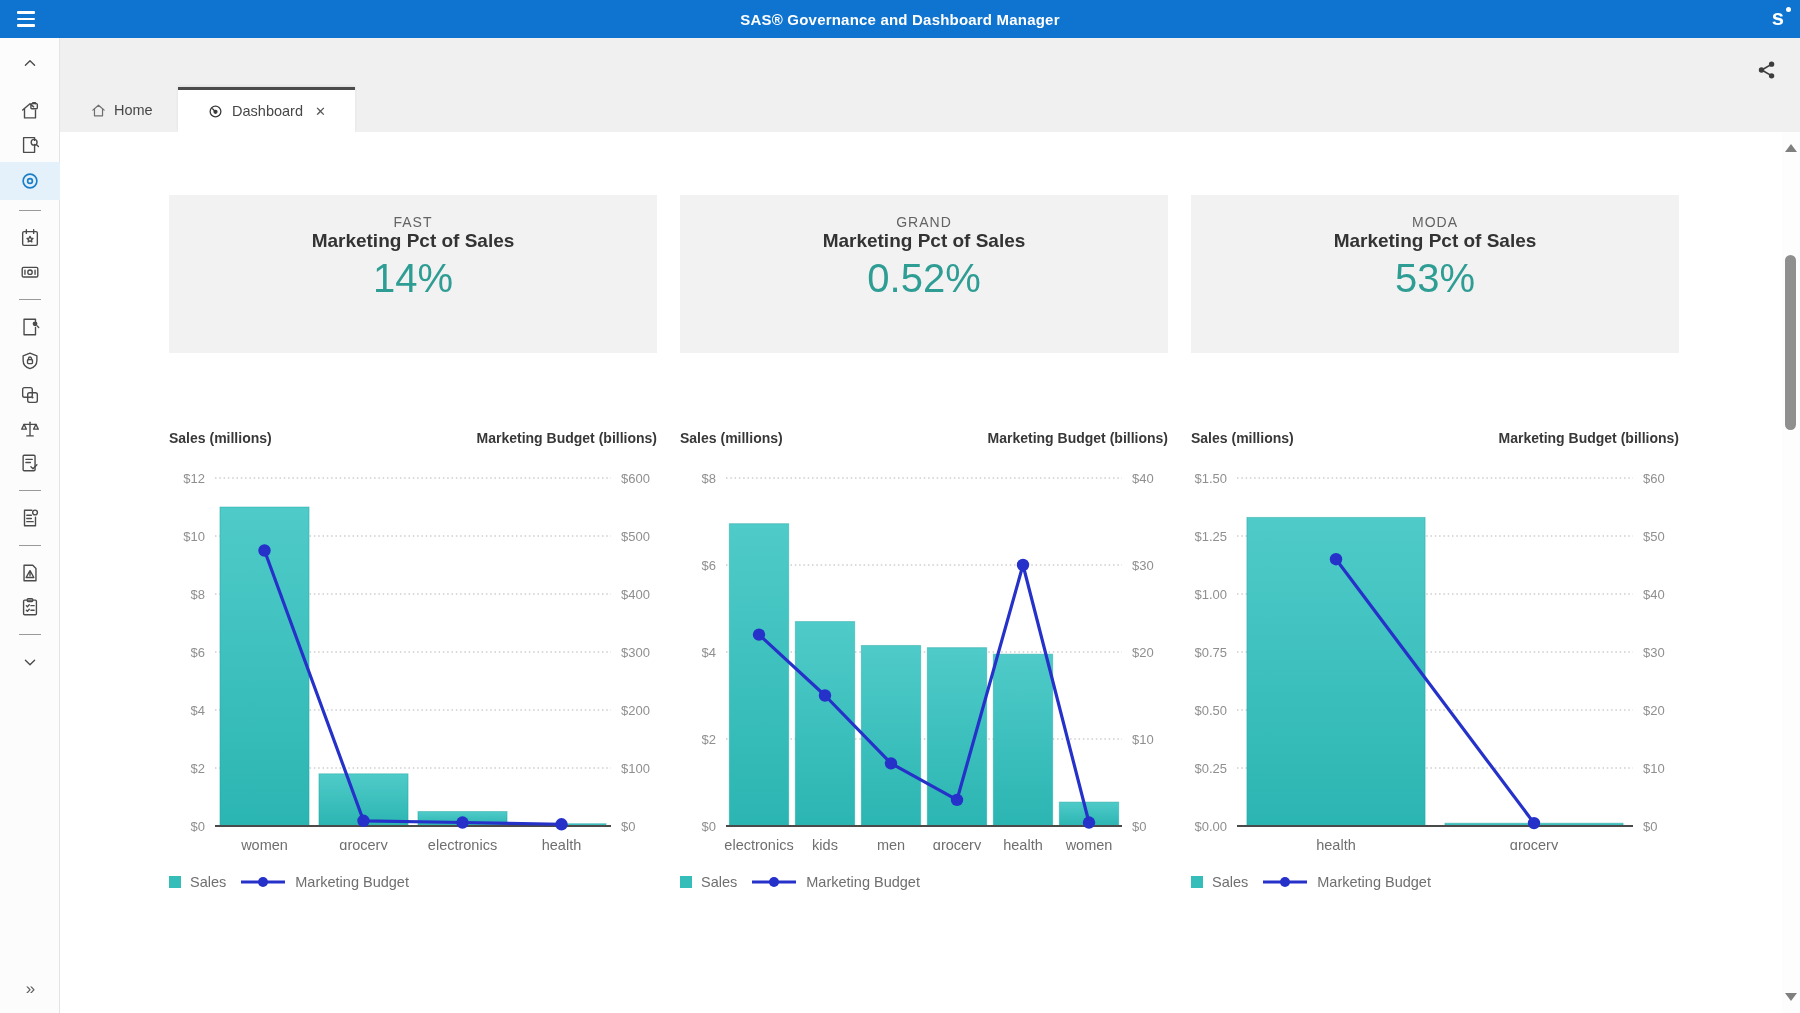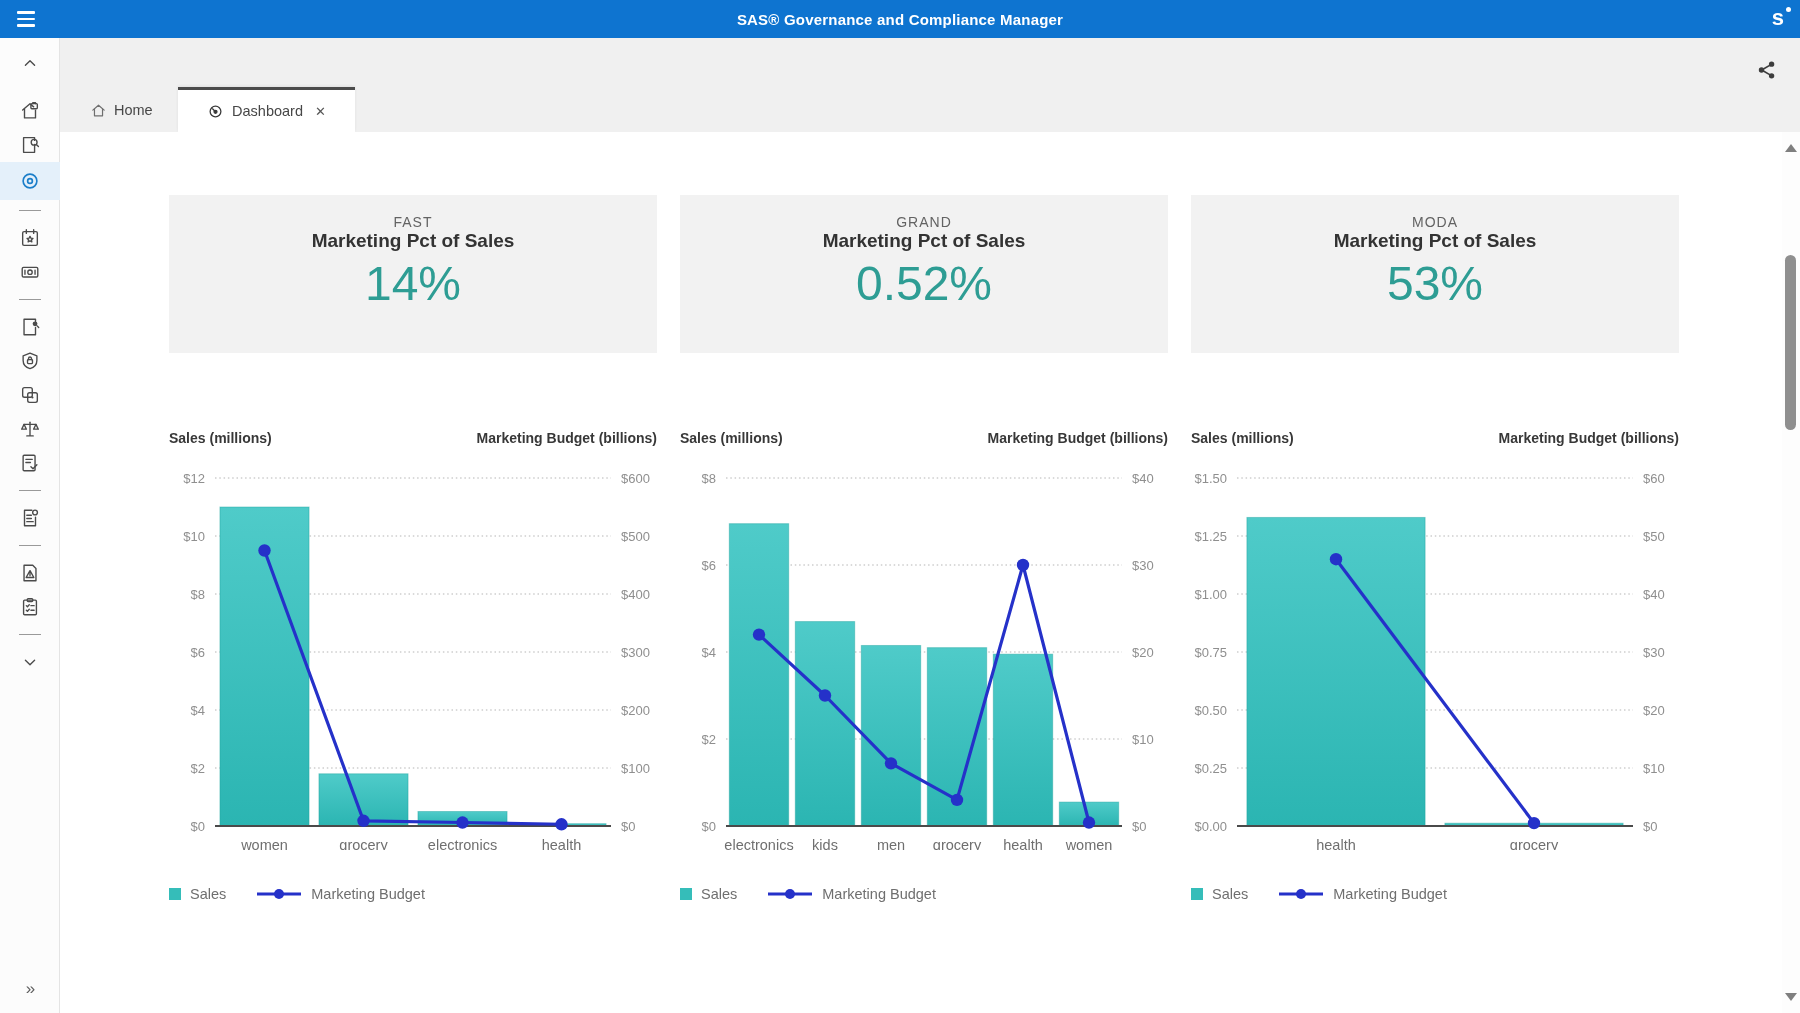--- a/index.html
+++ b/index.html
@@ -50,29 +50,29 @@
   .tab-close { font-size:13px; color:#555; margin-left:4px; cursor:pointer; }
 
   
   .content { position:absolute; left:0; top:94px; width:100%; height:881px; background:#fff;
              padding:63px 0 0 109px; }
   .row { display:flex; gap:23px;align-items:flex-end; }
 
   .kpi-card { width:488px; height:158px; background:#f2f2f2; text-align:center; padding-top:19px; }
   .kpi-brand { font-size:14px; color:#636363; letter-spacing:1px; }
   .kpi-metric { margin-top:0; font-size:19px; font-weight:700; color:#333; }
-  .kpi-value { margin-top:4px; font-size:48px; color:#2e9d94; }
+  .kpi-value { margin-top:4px; font-size:40px; color:#2e9d94; }
 
   .charts-row { margin-top:77px; }
   .chart-block { width:488px; }
   .axis-titles { display:flex; justify-content:space-between; font-size:14px;
                  font-weight:700; color:#383838; height:20px; }
   .chart-svg { display:block; width:488px; height:400px; }
 
-  .legend { display:flex; align-items:center; gap:30px; margin-top:36px; }
+  .legend { display:flex; align-items:center; gap:14px; margin-top:24px; }
   .lg-item { display:flex; align-items:center; gap:9px; font-size:14.5px; color:#6f6f6f; cursor:pointer; }
   .swatch { width:12px; height:12px; background:#35bdb9; display:inline-block; }
 
   
   .vscroll { position:absolute; right:0; top:94px; width:18px; height:881px; background:#fdfdfd; }
   .arrow-up, .arrow-down { position:absolute; left:3px; width:0; height:0; cursor:pointer; }
   .arrow-up { top:12px; border-left:6px solid transparent; border-right:6px solid transparent;
               border-bottom:8px solid #7f7f7f; }
   .arrow-down { bottom:12px; border-left:6px solid transparent; border-right:6px solid transparent;
                 border-top:8px solid #7f7f7f; }
@@ -81,21 +81,21 @@
 </style>
 </head>
 <body>
 
 <div class="appbar">
   <div class="hamburger">
     <span></span>
       <span></span>
       <span></span>
   </div>
-  <div class="app-title">SAS® Governance and Compliance Manager</div>
+  <div class="app-title">SAS® Governance and Dashboard Manager</div>
   <div class="sas-logo">
     <span>s</span><i></i>
   </div>
 </div>
 
 <div class="sidebar">
   <div class="sb-btn sb-top">
     <svg viewBox="0 0 24 24">
         <path d="M7 14.5l5-5 5 5"></path>
       </svg>

